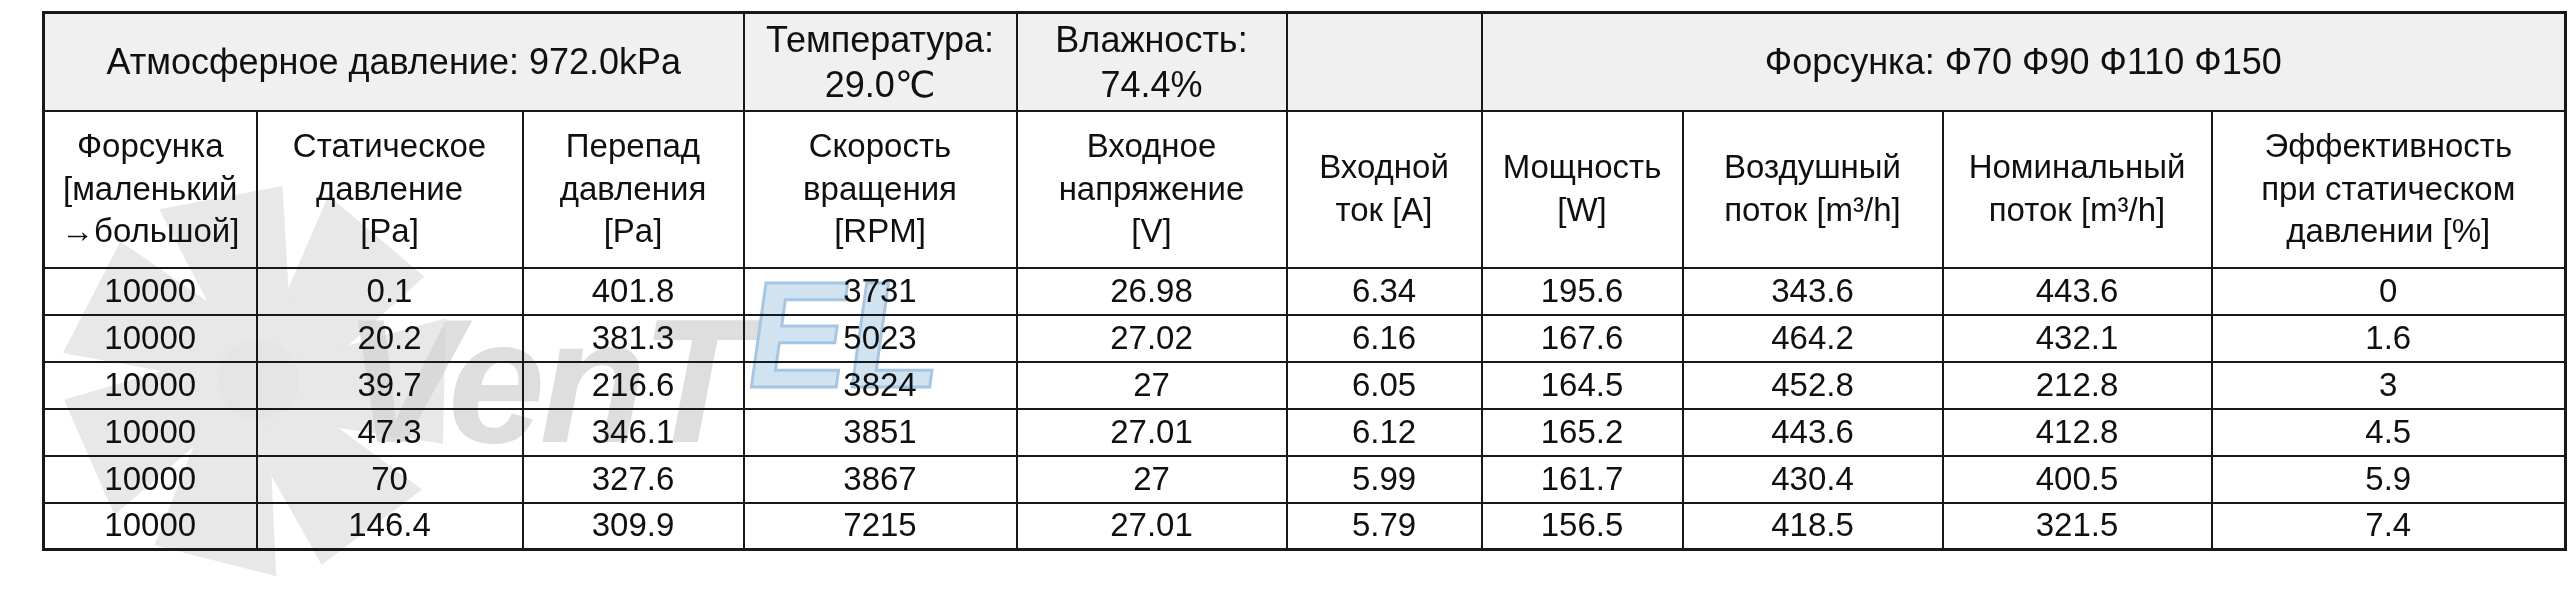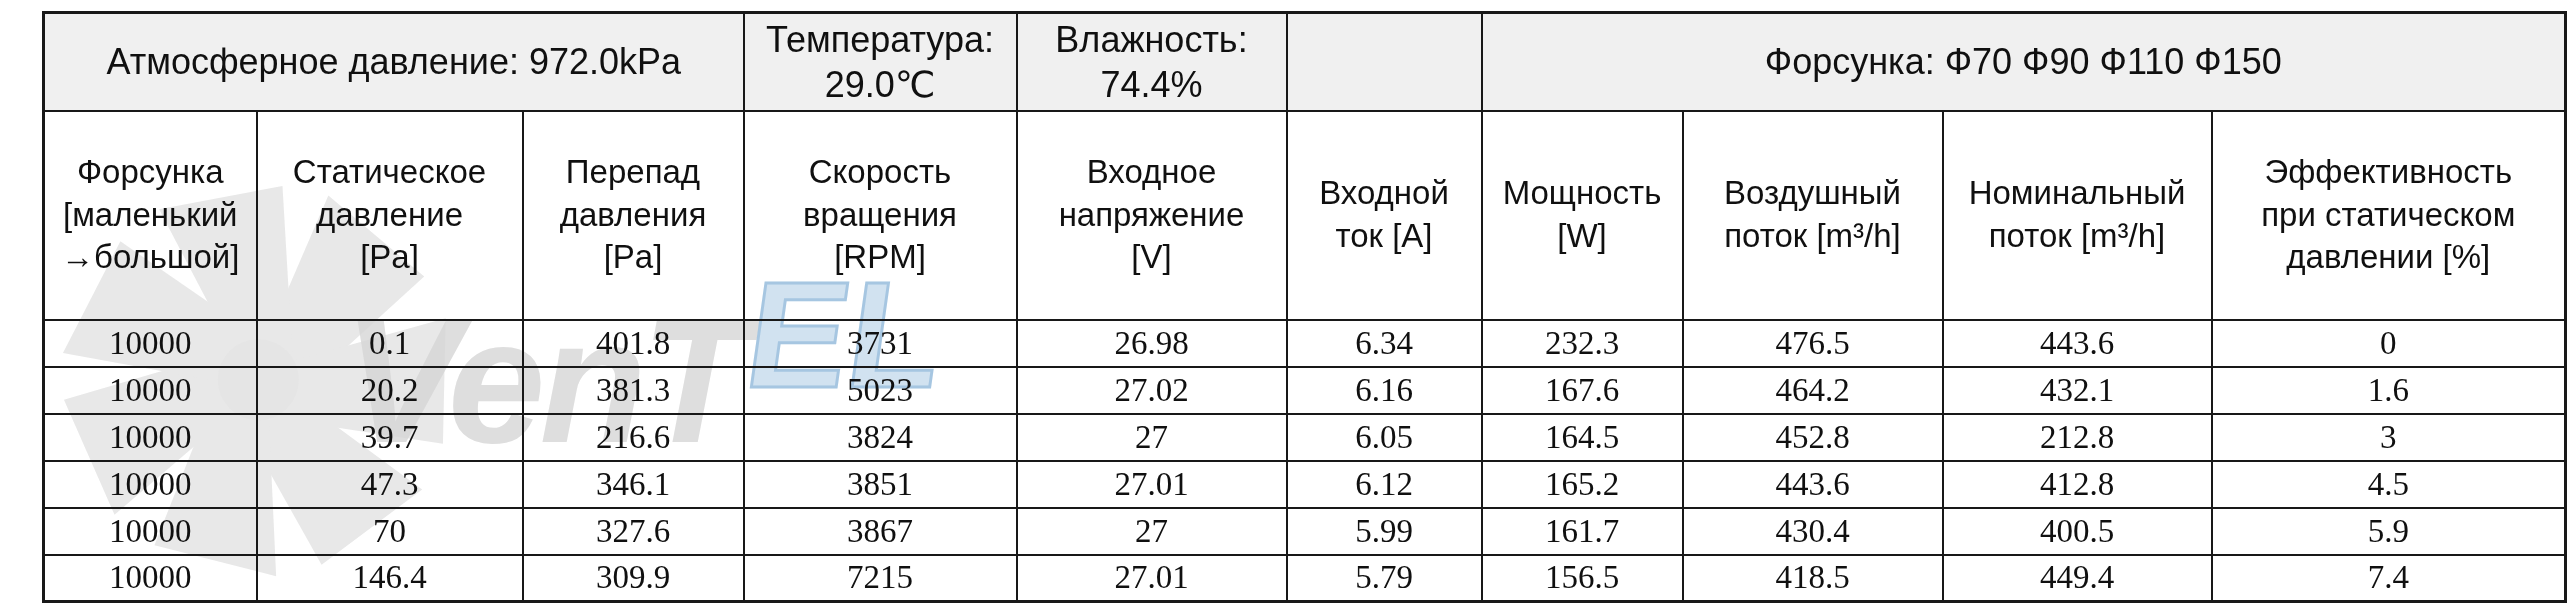--- a/index.html
+++ b/index.html
@@ -27,23 +27,23 @@
   table.perf td{
     border:2.2px solid #181818;
     padding:0 4.4px;
     text-align:center;vertical-align:middle;
     font-size:33px;line-height:1.3;
     white-space:pre-line;
     overflow:hidden;
   }
   tr.meta-row{height:98px;}
   tr.meta-row td{background:#f0f0f0;font-size:36px;line-height:1.25;}
-  tr.header-row{height:209px;}
+  tr.header-row{height:157px;}
   tr.header-row td{background:transparent;}
-  tr.data-row{height:47px;font-family:Liberation Serif, serif;}
+  tr.data-row{height:47px;}
   tr.data-row td{background:transparent;}
 </style>
 </head>
 <body>
 
 <div class="screen">
 
   <svg class="watermark" viewBox="0 0 1500 575" xmlns="http://www.w3.org/2000/svg" aria-hidden="true">
     <g transform="translate(290,275)" opacity="0.88">
       <g fill="#e5e5e5">
@@ -115,22 +115,22 @@
 давлении [%]</td>
     </tr>
 
     <tr class="data-row">
       <td>10000</td>
       <td>0.1</td>
       <td>401.8</td>
       <td>3731</td>
       <td>26.98</td>
       <td>6.34</td>
-      <td>232.3</td>
-      <td>476.5</td>
+      <td>195.6</td>
+      <td>343.6</td>
       <td>443.6</td>
       <td>0</td>
     </tr>
     <tr class="data-row">
       <td>10000</td>
       <td>20.2</td>
       <td>381.3</td>
       <td>5023</td>
       <td>27.02</td>
       <td>6.16</td>
@@ -177,19 +177,19 @@
     </tr>
     <tr class="data-row">
       <td>10000</td>
       <td>146.4</td>
       <td>309.9</td>
       <td>7215</td>
       <td>27.01</td>
       <td>5.79</td>
       <td>156.5</td>
       <td>418.5</td>
-      <td>449.4</td>
+      <td>321.5</td>
       <td>7.4</td>
     </tr>
   </tbody>
     </table>
 </div>
 
 
 </body></html>

